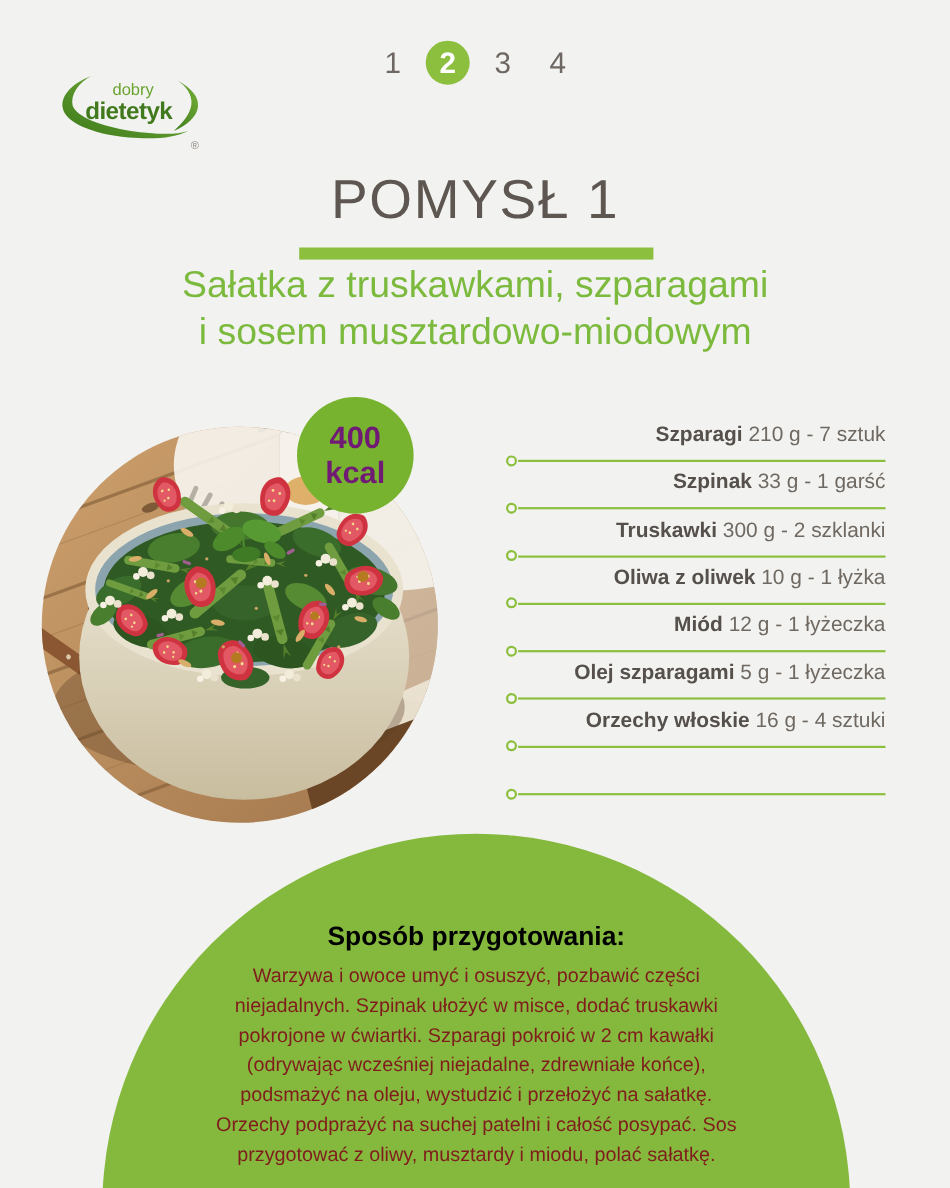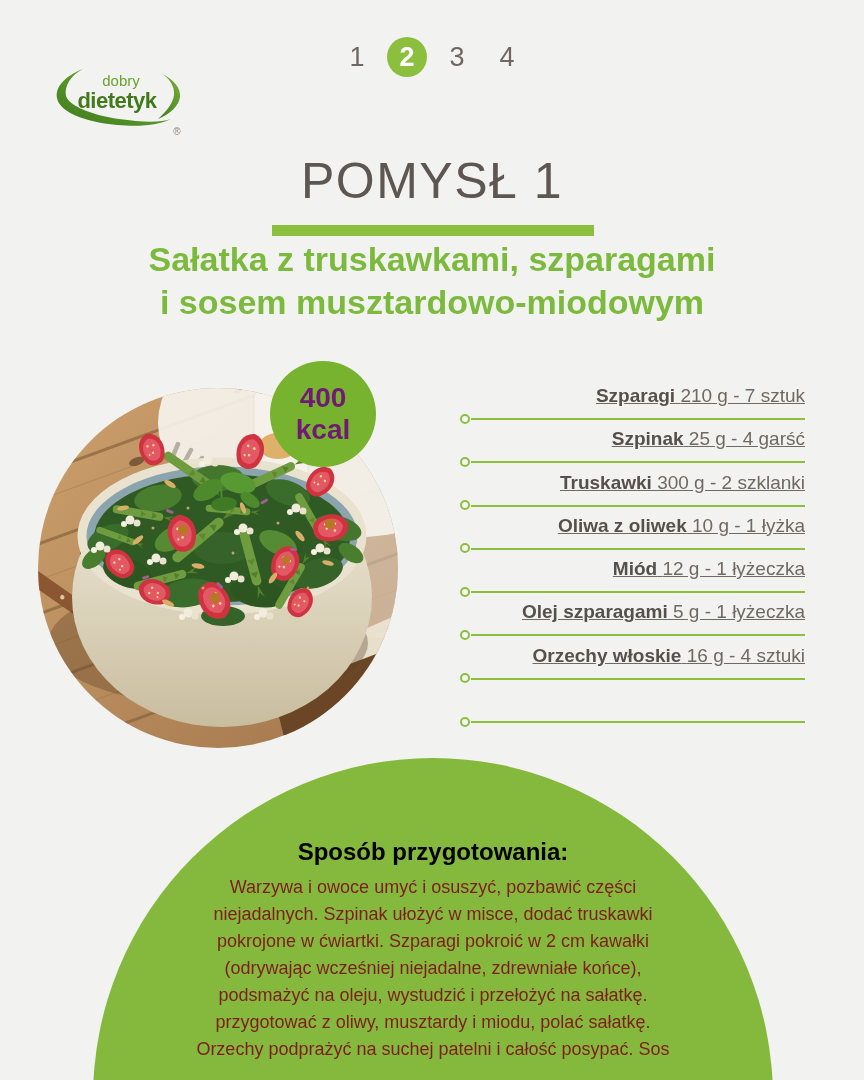--- a/index.html
+++ b/index.html
@@ -18,36 +18,36 @@
   
   .logo { position:absolute; left:47px; top:57px; width:150px; height:90px; }
   
   .title {
     position:absolute; top:152px; left:0; width:100%; text-align:center;
     font-size:50px; color:#5e5650; letter-spacing:1.5px; font-weight:400;
   }
   .title-bar { position:absolute; top:225px; left:272px; width:322px; height:11px; background:#8cbf3e; }
   .recipe-title {
     position:absolute; top:238px; left:0; width:100%; text-align:center;
-    font-size:34px; line-height:43px; font-weight:bold; color:#7cba3e;
+    font-size:34px; line-height:43px; font-weight:normal; color:#7cba3e;
   }
   
   .photo { position:absolute; left:38px; top:388px; width:360px; height:360px; z-index:1; }
   .kcal-badge {
     position:absolute; left:270px; top:361px; width:106px; height:106px; border-radius:50%;
     background:#77b32f; color:#701a75; z-index:3;
     display:flex; flex-direction:column; align-items:center; justify-content:center;
     font-size:28px; line-height:32px; font-weight:bold;
   }
   
   .ingredients { position:absolute; left:460px; top:378px; width:345px; z-index:2; }
   .ing-row { position:relative; height:43.3px; }
   .ing-text {
     position:absolute; right:0; top:7px; white-space:nowrap;
-    font-size:19px; color:#6f6962;text-decoration:underline;
+    font-size:19px; color:#6f6962;
   }
   .ing-name { font-weight:bold; color:#55504b; }
   .ing-rule { position:absolute; left:11px; right:0; top:40px; height:2px; background:#8cbf3e; }
   .ing-dot {
     position:absolute; left:0; top:35.5px; width:6px; height:6px;
     border:2.5px solid #8cbf3e; border-radius:50%; background:#f6f6f4;
   }
   
   .prep-circle {
     position:absolute; left:93px; top:758px; width:680px; height:680px;
@@ -284,21 +284,21 @@
     <div>kcal</div>
   </div>
 
   <div class="ingredients">
     <div class="ing-row">
       <div class="ing-text"><span class="ing-name">Szparagi</span> <span>210 g - 7 sztuk</span></div>
       <div class="ing-rule"></div>
         <div class="ing-dot"></div>
     </div>
     <div class="ing-row">
-      <div class="ing-text"><span class="ing-name">Szpinak</span> <span>25 g - 4 garść</span></div>
+      <div class="ing-text"><span class="ing-name">Szpinak</span> <span>33 g - 1 garść</span></div>
       <div class="ing-rule"></div>
         <div class="ing-dot"></div>
     </div>
     <div class="ing-row">
       <div class="ing-text"><span class="ing-name">Truskawki</span> <span>300 g - 2 szklanki</span></div>
       <div class="ing-rule"></div>
         <div class="ing-dot"></div>
     </div>
     <div class="ing-row">
       <div class="ing-text"><span class="ing-name">Oliwa z oliwek</span> <span>10 g - 1 łyżka</span></div>
@@ -327,18 +327,18 @@
   </div>
 
   <div class="prep-circle">
     <div class="prep-heading">Sposób przygotowania:</div>
     <div class="prep-text">
       <div class="prep-line">Warzywa i owoce umyć i osuszyć, pozbawić części</div>
       <div class="prep-line">niejadalnych. Szpinak ułożyć w misce, dodać truskawki</div>
       <div class="prep-line">pokrojone w ćwiartki. Szparagi pokroić w 2 cm kawałki</div>
       <div class="prep-line">(odrywając wcześniej niejadalne, zdrewniałe końce),</div>
       <div class="prep-line">podsmażyć na oleju, wystudzić i przełożyć na sałatkę.</div>
+      <div class="prep-line">Orzechy podprażyć na suchej patelni i całość posypać. Sos</div>
       <div class="prep-line">przygotować z oliwy, musztardy i miodu, polać sałatkę.</div>
-      <div class="prep-line">Orzechy podprażyć na suchej patelni i całość posypać. Sos</div>
     </div>
   </div>
 
 </div>
 
 </body></html>

